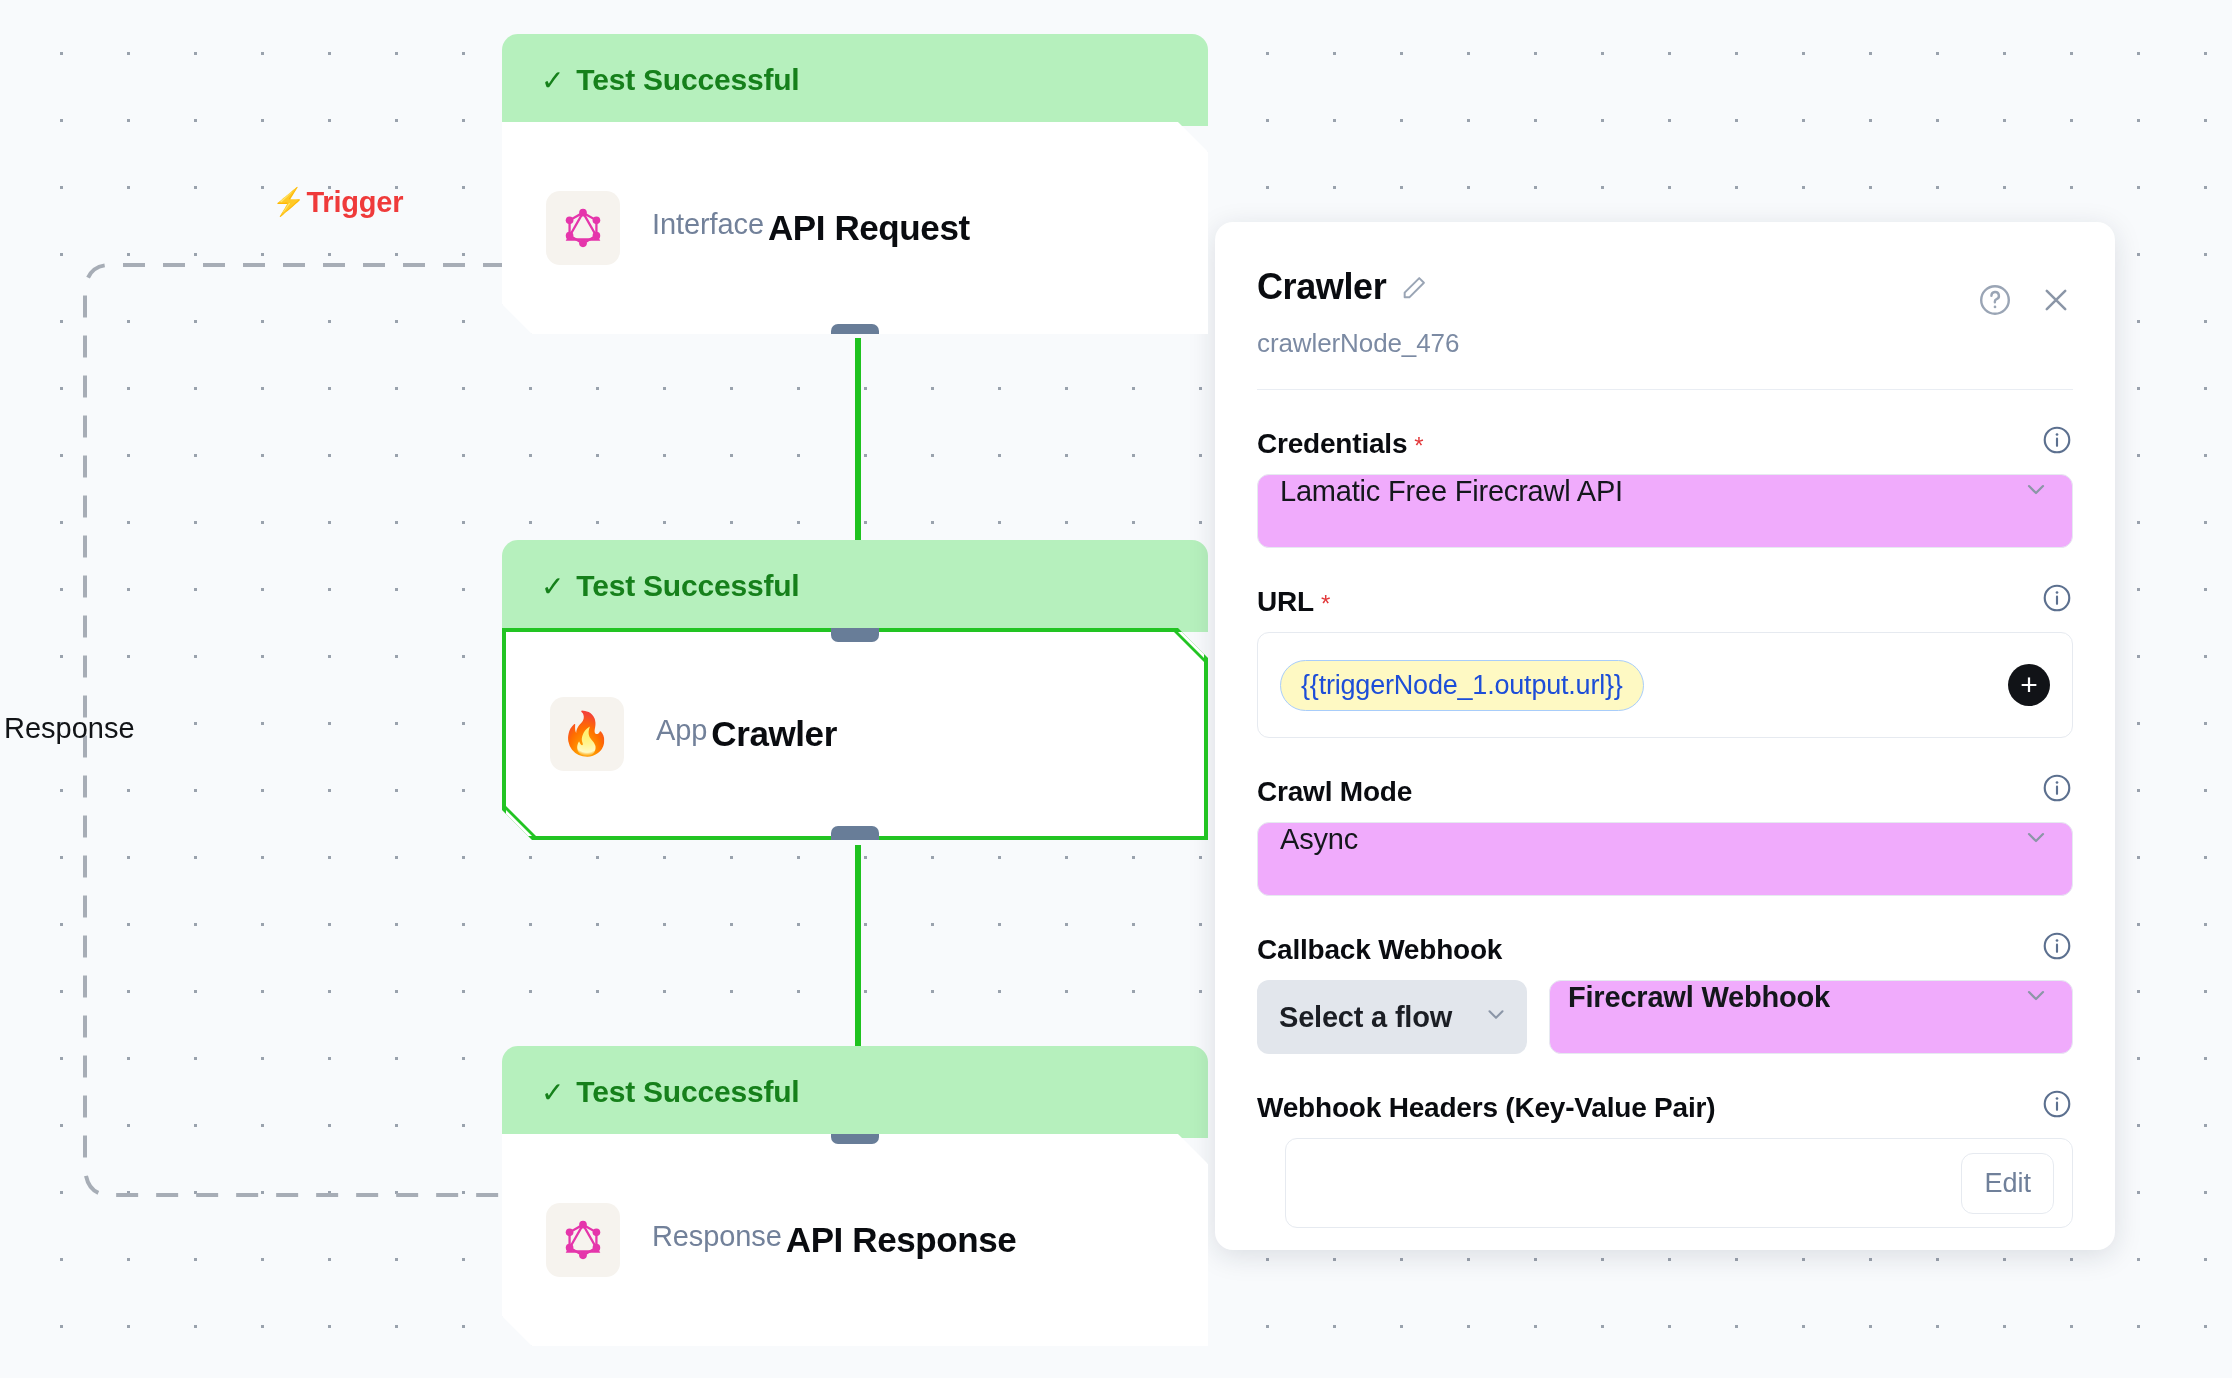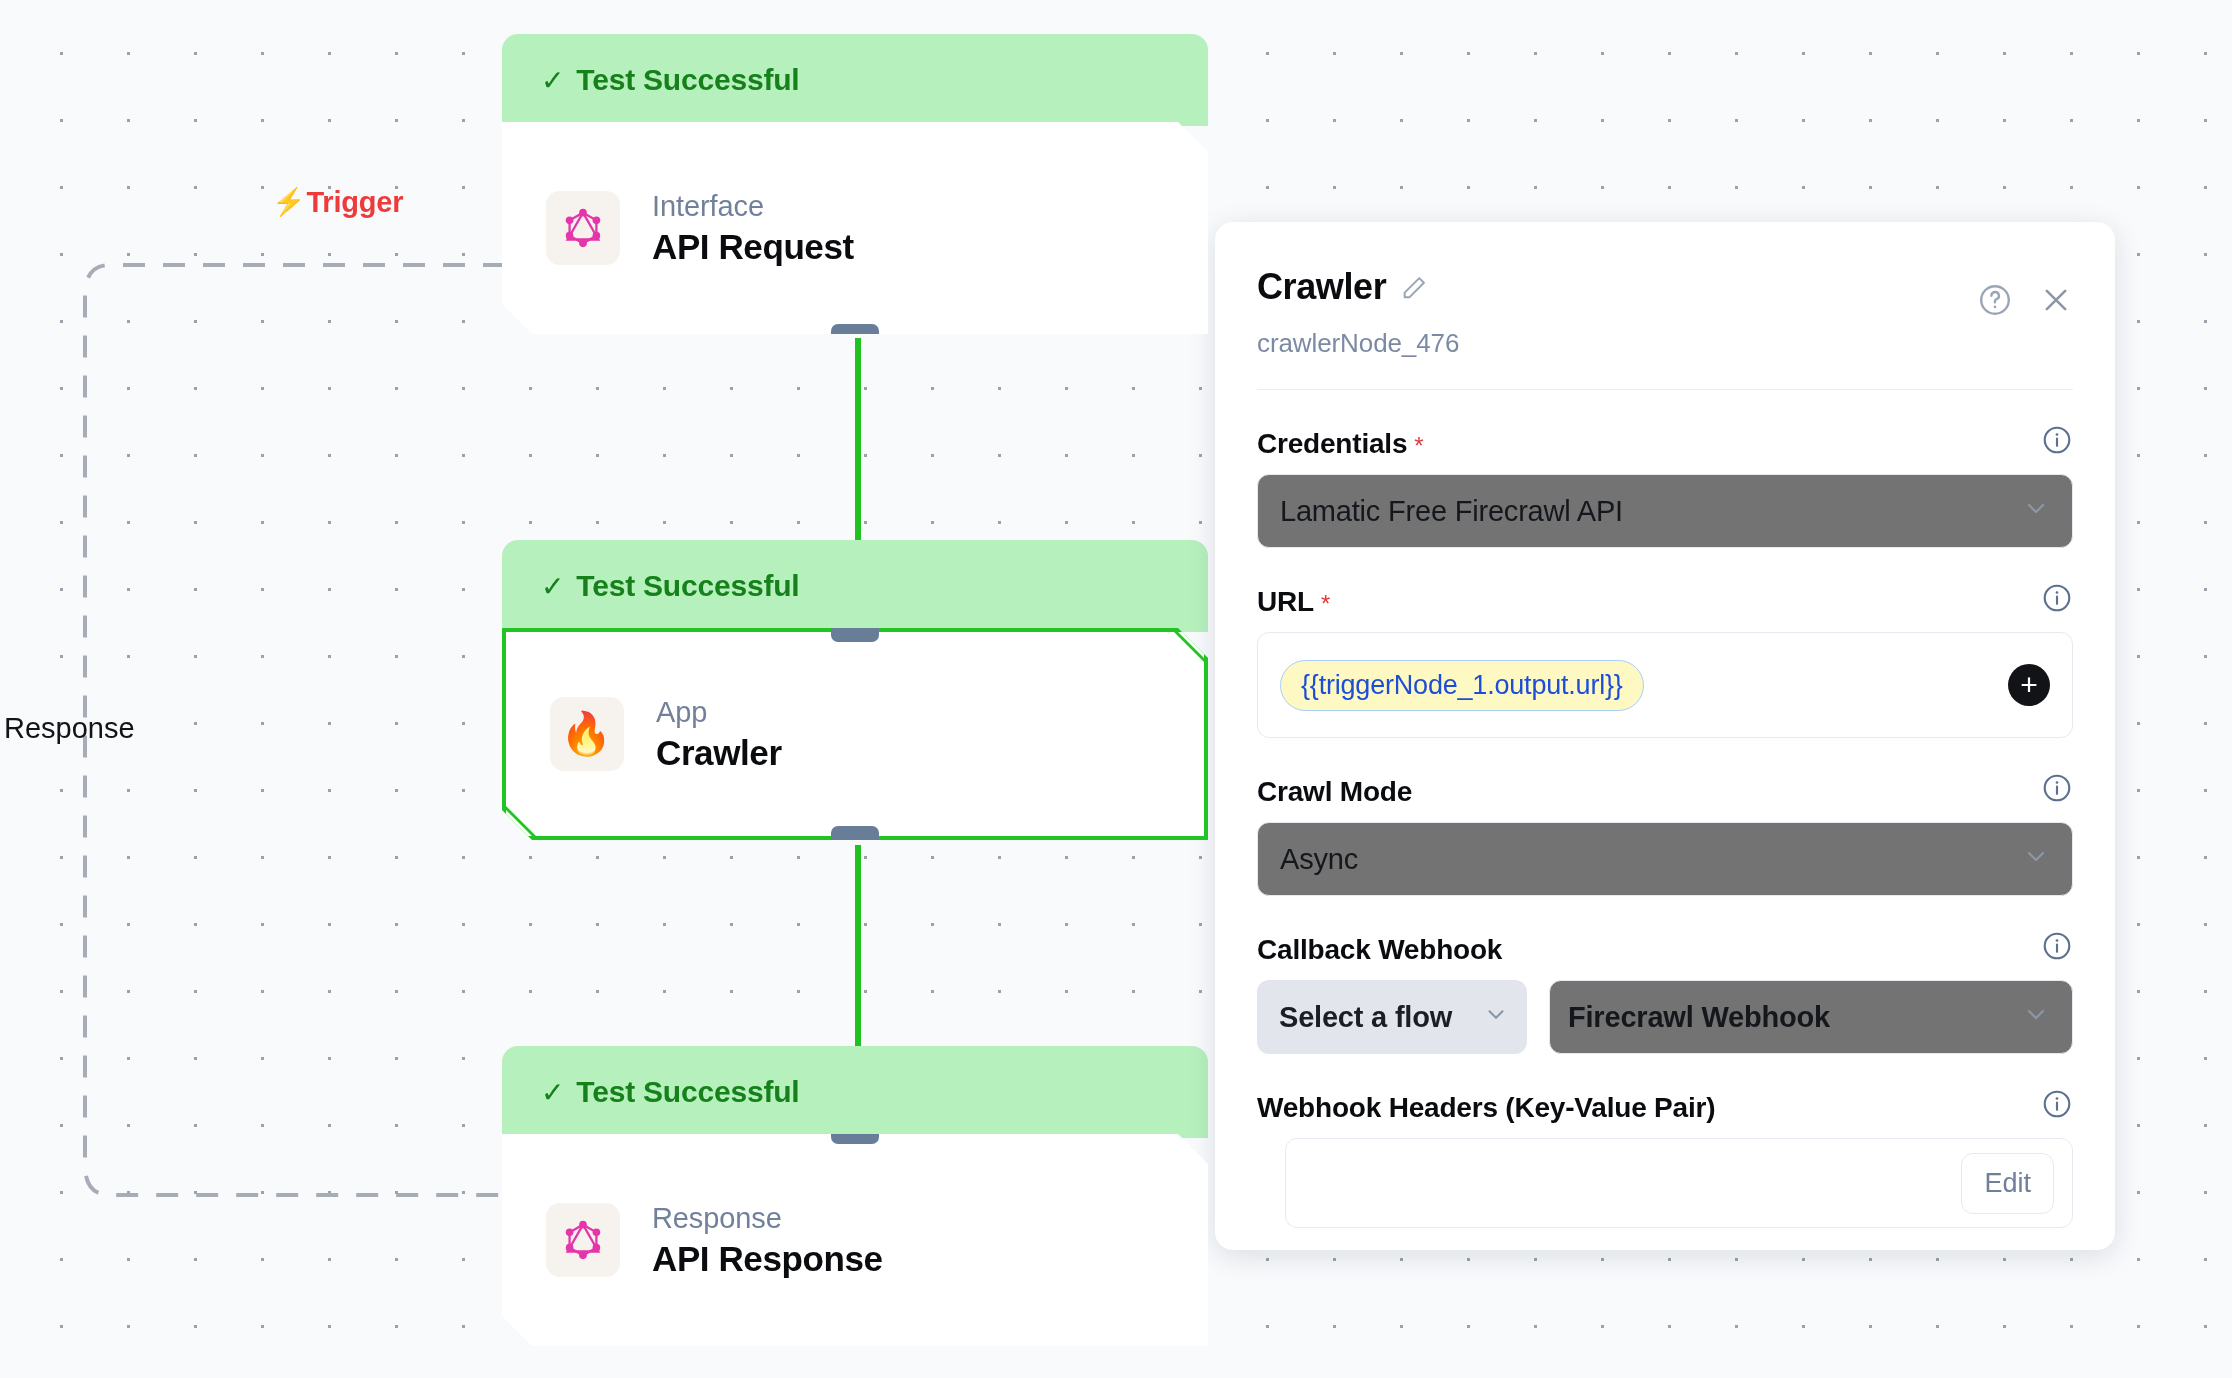--- a/index.html
+++ b/index.html
@@ -124,21 +124,21 @@
     border-radius: 14px;
     background: #f6f3ee;
     display: flex;
     align-items: center;
     justify-content: center;
     flex: none;
     margin-right: 32px;
   }
   .node-icon .flame { font-size: 42px; line-height: 1; }
 
-  .node-text { display: flex; flex-direction: column; gap: 4px; }
+  .node-text { display: flex; gap: 4px; text-align: right; }
   .node-kind {
     font-size: 29px;
     font-weight: 400;
     color: #72819a;
     letter-spacing: -0.1px;
   }
   .node-title {
     font-size: 35px;
     font-weight: 700;
     color: #0a0c10;
@@ -222,23 +222,23 @@
     letter-spacing: -0.2px;
   }
   .req { color: #e2383a; font-size: 24px; margin-left: 7px; }
   .info-icon { margin-left: auto; flex: none; }
 
   .select-box {
     margin-top: 14px;
     height: 74px;
     border: 1.5px solid #e6eaf0;
     border-radius: 12px;
-    background: #737373;
-    display: flex;
-    align-items: center;
+    background: #f0abfc;
+    display: flex;
+    align-items: flex-start;
     padding: 0 22px 0 22px;
     font-size: 29px;
     color: #14171c;
     letter-spacing: -0.2px;
   }
   .select-box .chev { margin-left: auto; flex: none; }
 
   .url-box {
     margin-top: 14px;
     min-height: 106px;

